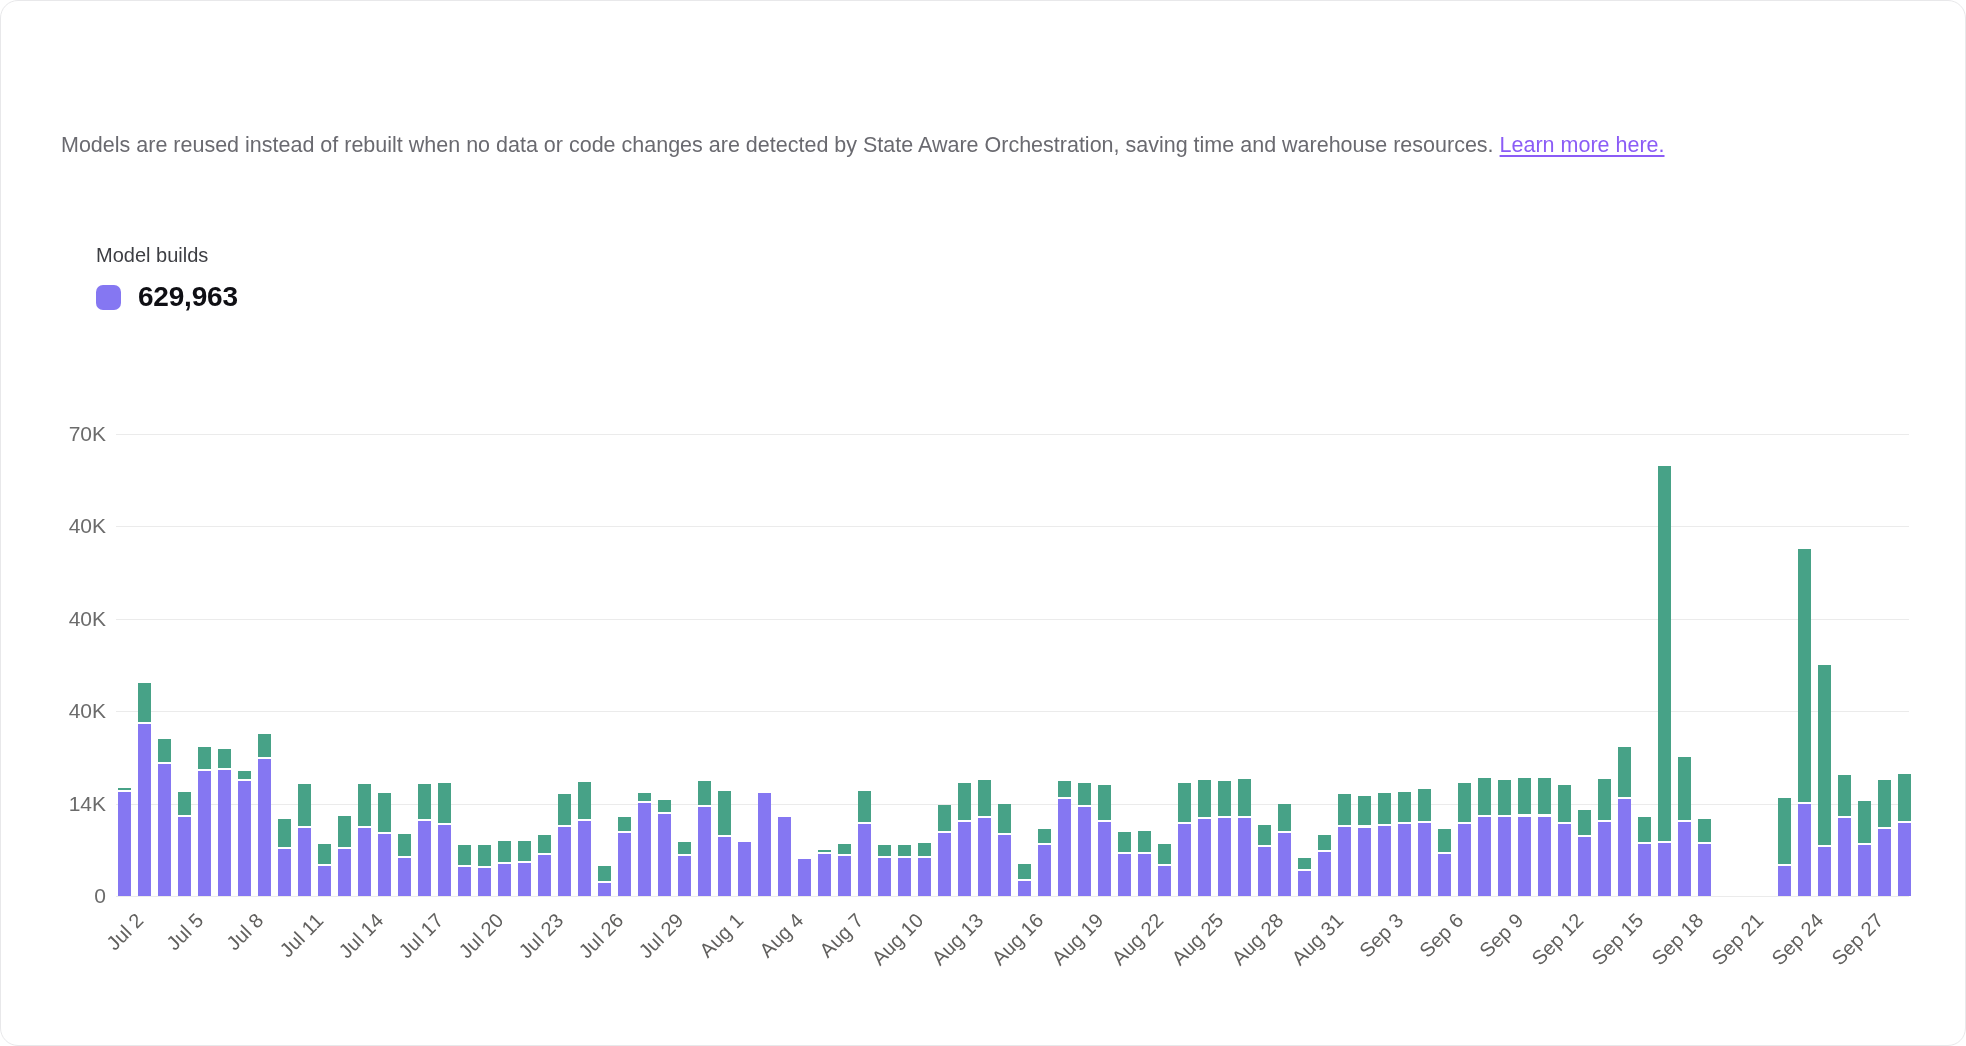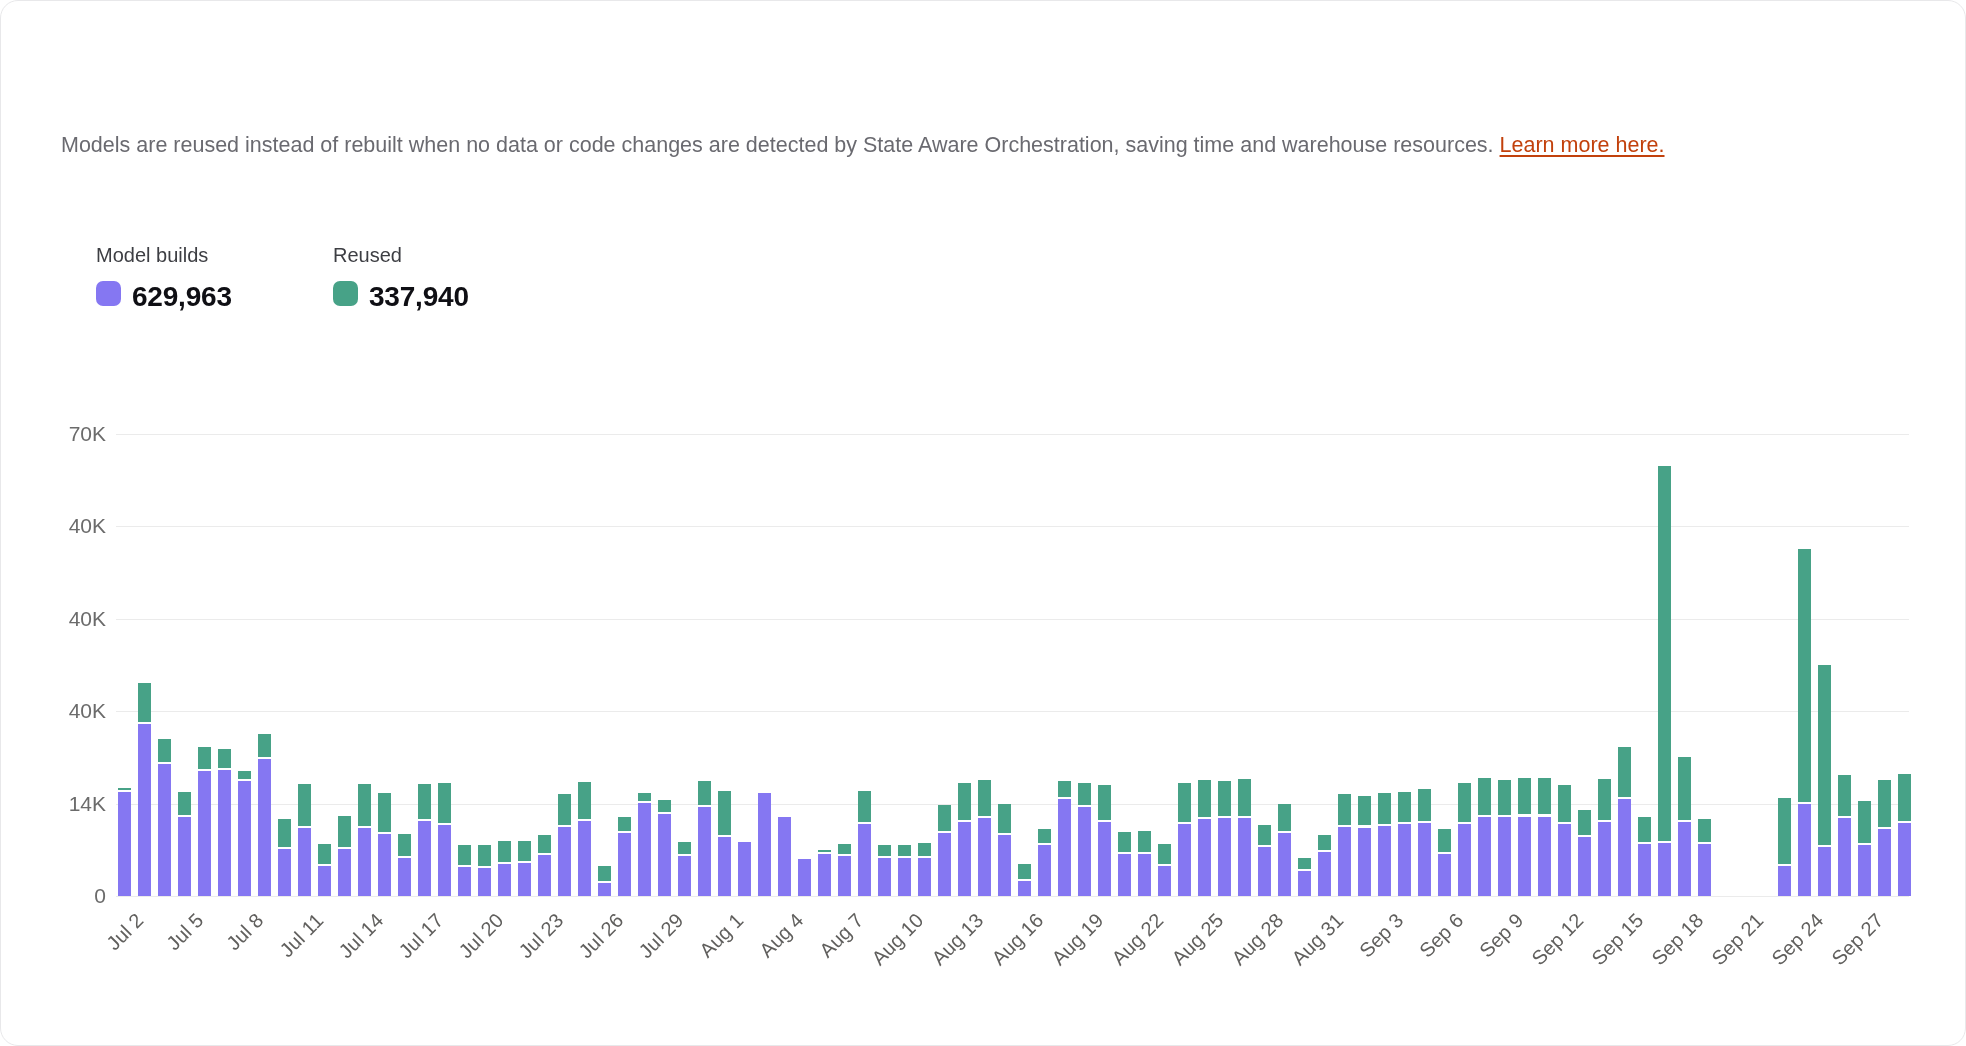--- a/index.html
+++ b/index.html
@@ -21,27 +21,27 @@
     font-size: 31px; font-weight: 700; color: #17171c;
     letter-spacing: -0.3px;
   }
   .description {
     position: absolute; left: 60px; top: 128px;
     width: 1815px;
     font-size: 21.5px; line-height: 33px;
     color: #6a6a70;
   }
   .description a {
-    color: #c2410c; text-decoration: underline;
+    color: #8b5cf6; text-decoration: underline;
     text-underline-offset: 3px; cursor: pointer;
   }
   .legend { position: absolute; left: 95px; top: 243px; display: flex; gap: 62px; }
   .legend-group { display: flex; flex-direction: column; gap: 14px; min-width: 175px; }
   .legend-caption { font-size: 20px; color: #3d3e43; }
-  .legend-valrow { display: flex; align-items: flex-start; gap: 11px; }
+  .legend-valrow { display: flex; align-items: center; gap: 17px; }
   .legend-swatch { width: 25px; height: 25px; border-radius: 7px; flex: 0 0 auto; }
   .legend-value { font-size: 28px; font-weight: 700; color: #0f0f14; letter-spacing: -0.2px; }
 
   #chart { position: absolute; inset: 0; }
   .gridline { position: absolute; height: 1px; background: #ebebeb; }
   .y-label {
     position: absolute; width: 70px; text-align: right;
     font-size: 21px; color: #6b6b6b; line-height: 26px;
   }
   .x-label {
@@ -59,27 +59,20 @@
 
 
   <div class="description"><span>Models are reused instead of rebuilt when no data or code changes are detected by State Aware Orchestration, saving time and warehouse resources. </span><a>Learn more here.</a></div>
 
   <div class="legend">
     <div class="legend-group">
       <div class="legend-caption">Model builds</div>
       <div class="legend-valrow">
         <span class="legend-swatch" id="swatch-model-builds" style="background: rgb(133, 119, 242);"></span>
         <span class="legend-value">629,963</span>
-      </div>
-    </div>
-    <div class="legend-group">
-      <div class="legend-caption">Reused</div>
-      <div class="legend-valrow">
-        <span class="legend-swatch" id="swatch-reused" style="background: rgb(71, 162, 135);"></span>
-        <span class="legend-value">337,940</span>
       </div>
     </div>
   </div>
 
   <div id="chart">
       <div class="gridline" style="left: 115px; width: 1793px; top: 895px;"></div>
       <div class="y-label" style="left: 35px; top: 882px;">0</div>
       <div class="gridline" style="left: 115px; width: 1793px; top: 802.5px;"></div>
       <div class="y-label" style="left: 35px; top: 789.5px;">14K</div>
       <div class="gridline" style="left: 115px; width: 1793px; top: 710px;"></div>

